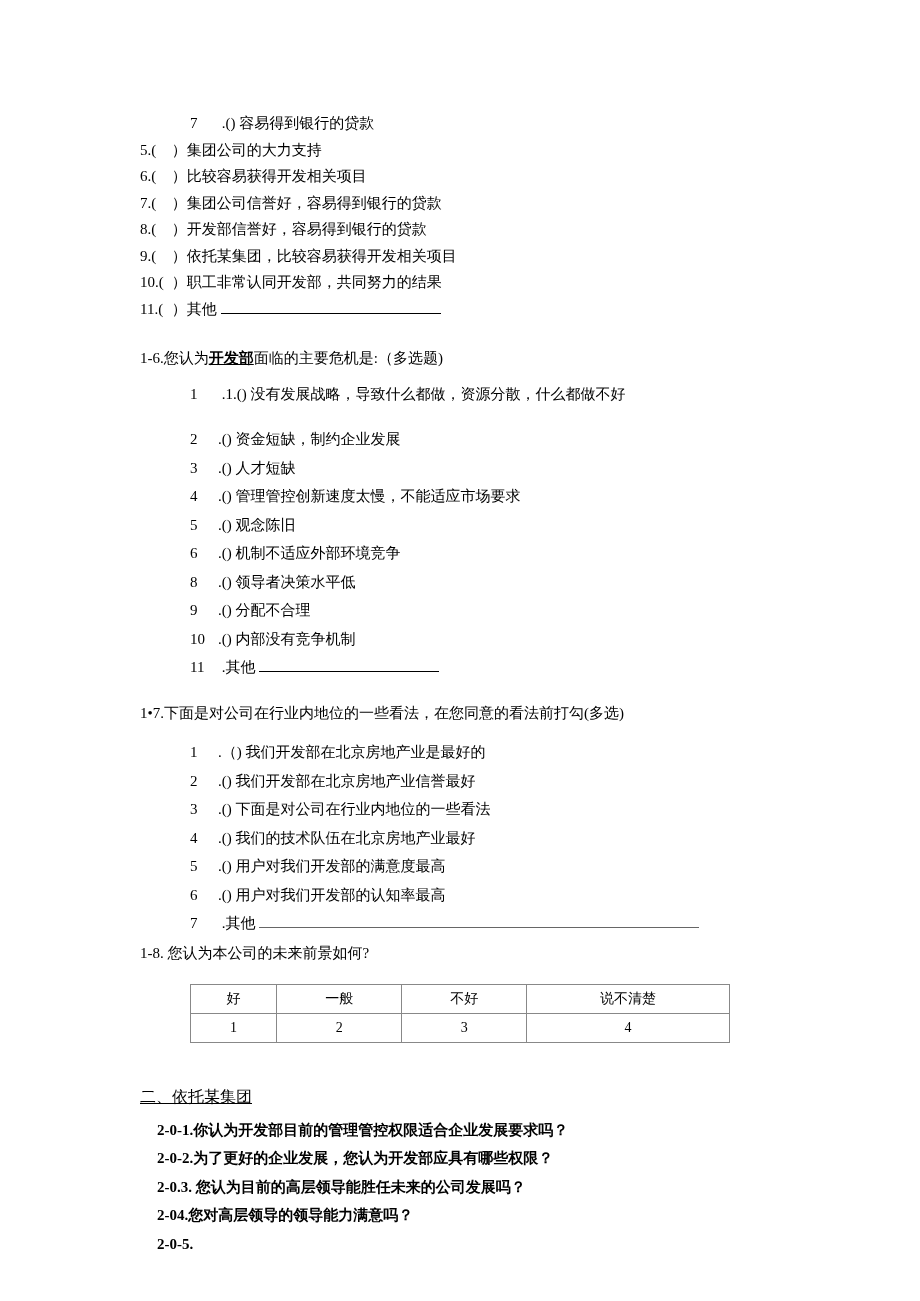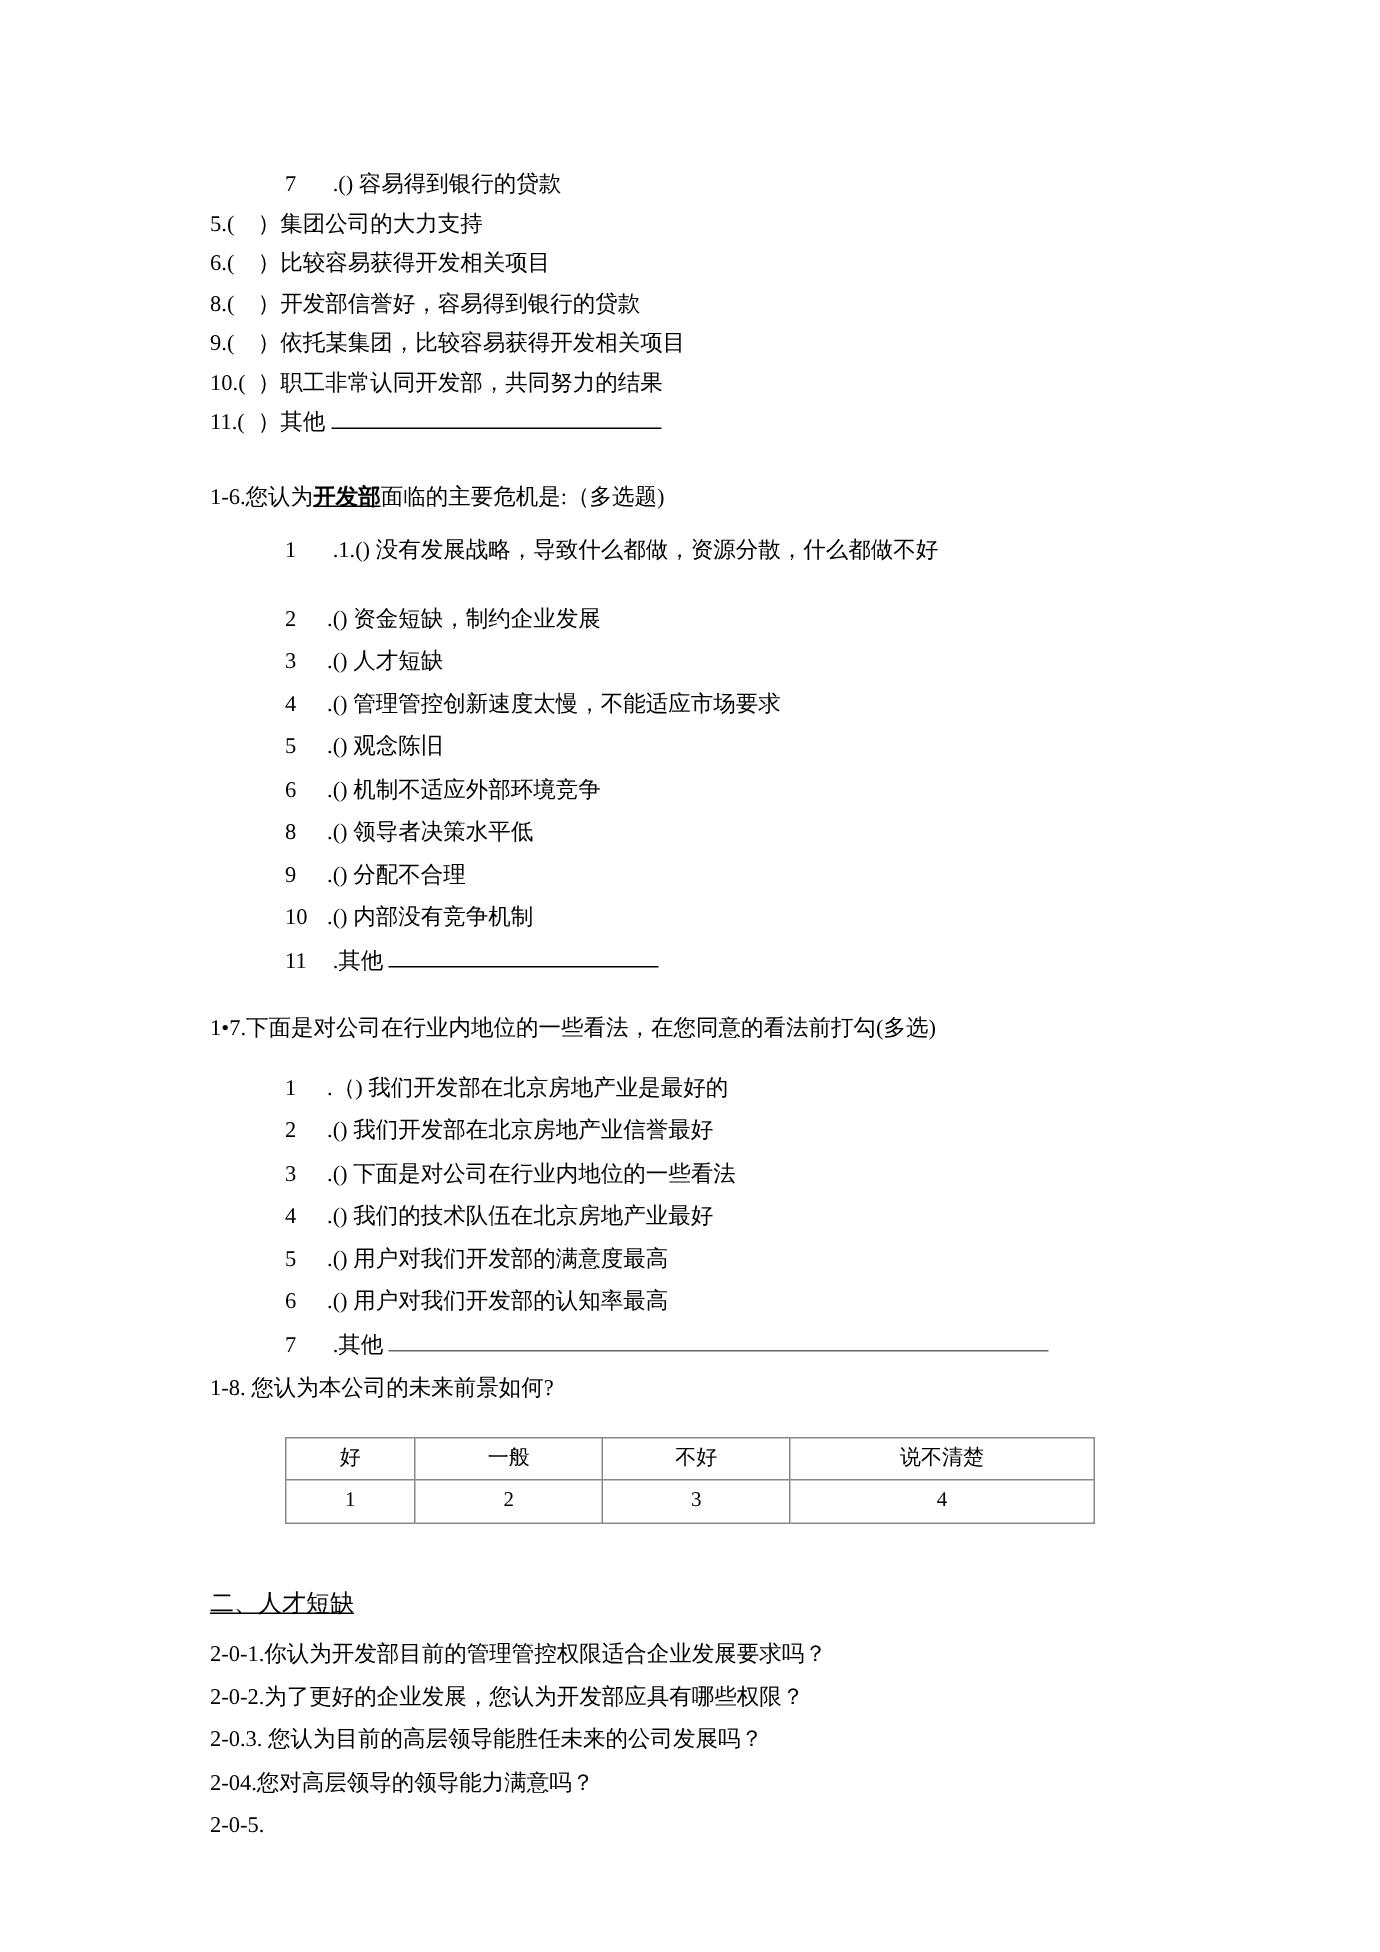--- a/index.html
+++ b/index.html
@@ -17,37 +17,41 @@
     .item-num { display: inline-block; min-width: 28px; }
     .q-title { margin: 24px 0 10px 0; }
     .q-title .bold-under { font-weight: bold; text-decoration: underline; }
     .sub-items { padding-left: 50px; margin-top: 4px; }
     .sub-items .item-line { margin: 3px 0; }
     .underline { display: inline-block; border-bottom: 1px solid #000; min-width: 220px; height: 1em; vertical-align: baseline; }
     .underline-long { display: inline-block; border-bottom: 1px solid #666; min-width: 440px; height: 1em; vertical-align: baseline; }
     table { border-collapse: collapse; width: 540px; margin: 18px 0 0 50px; }
     td { border: 1px solid #888; text-align: center; padding: 2px 8px; font-size: 14px; }
     .section-header { text-decoration: underline; margin-top: 40px; margin-bottom: 8px; font-size: 16px; }
-    .s2-item { margin: 3px 0; }
+    .s2-item { margin: 3px 17px; font-weight: bold; }
   </style>
 </head>
 <body>
 
 <div>
   <div class="indent-item item-line">
     <span class="item-num">7</span>
     <span>.() 容易得到银行的贷款</span>
   </div>
   <div class="item-line">
     <span class="item-num">5.(</span>
     <span>）集团公司的大力支持</span>
   </div>
   <div class="item-line">
     <span class="item-num">6.(</span>
     <span>）比较容易获得开发相关项目</span>
+  </div>
+  <div class="item-line">
+    <span class="item-num">7.(</span>
+    <span>）集团公司信誉好，容易得到银行的贷款</span>
   </div>
   <div class="item-line">
     <span class="item-num">8.(</span>
     <span>）开发部信誉好，容易得到银行的贷款</span>
   </div>
   <div class="item-line">
     <span class="item-num">9.(</span>
     <span>）依托某集团，比较容易获得开发相关项目</span>
   </div>
   <div class="item-line">
@@ -115,20 +119,20 @@
   </tr>
   <tr>
     <td>1</td>
     <td>2</td>
     <td>3</td>
     <td>4</td>
   </tr>
 </tbody>
   </table>
 
-<div class="section-header">二、人才短缺</div>
+<div class="section-header">二、依托某集团</div>
 <div>
   <div class="s2-item">2-0-1.你认为开发部目前的管理管控权限适合企业发展要求吗？</div>
   <div class="s2-item">2-0-2.为了更好的企业发展，您认为开发部应具有哪些权限？</div>
   <div class="s2-item">2-0.3. 您认为目前的高层领导能胜任未来的公司发展吗？</div>
   <div class="s2-item">2-04.您对高层领导的领导能力满意吗？</div>
   <div class="s2-item">2-0-5.</div>
 </div>
 
 </body></html>

